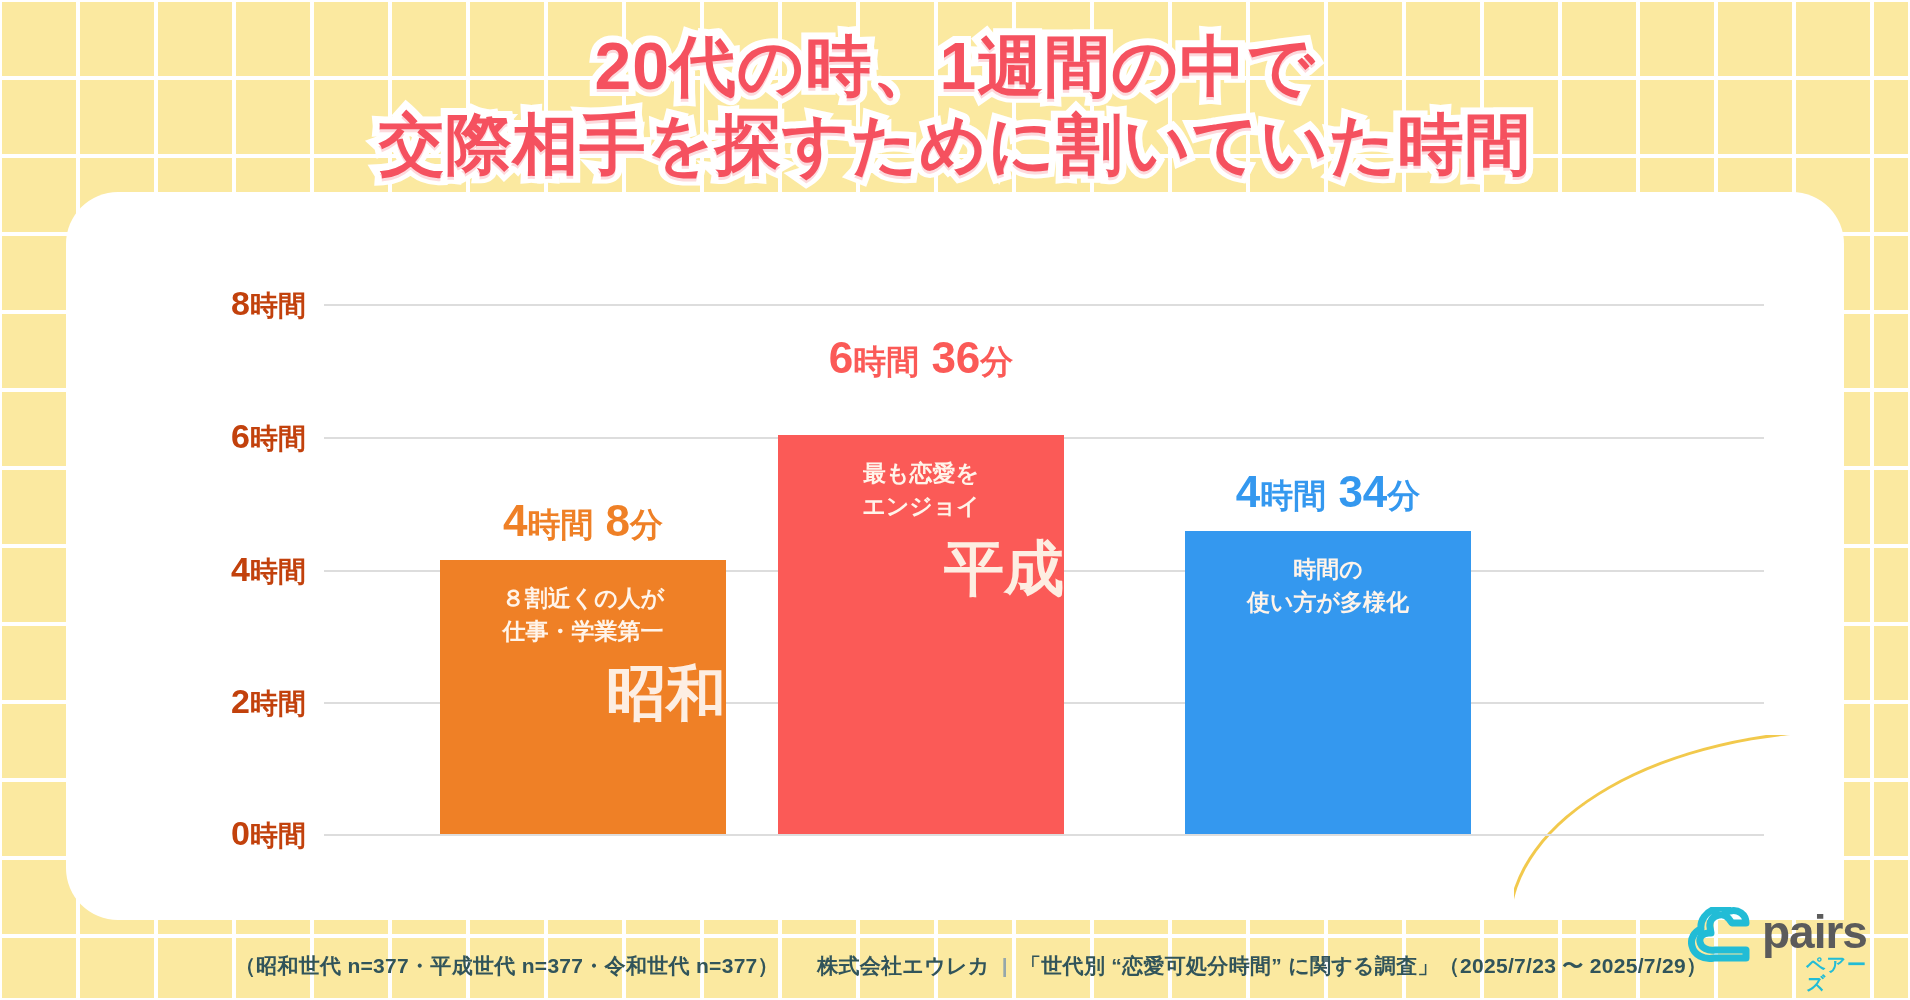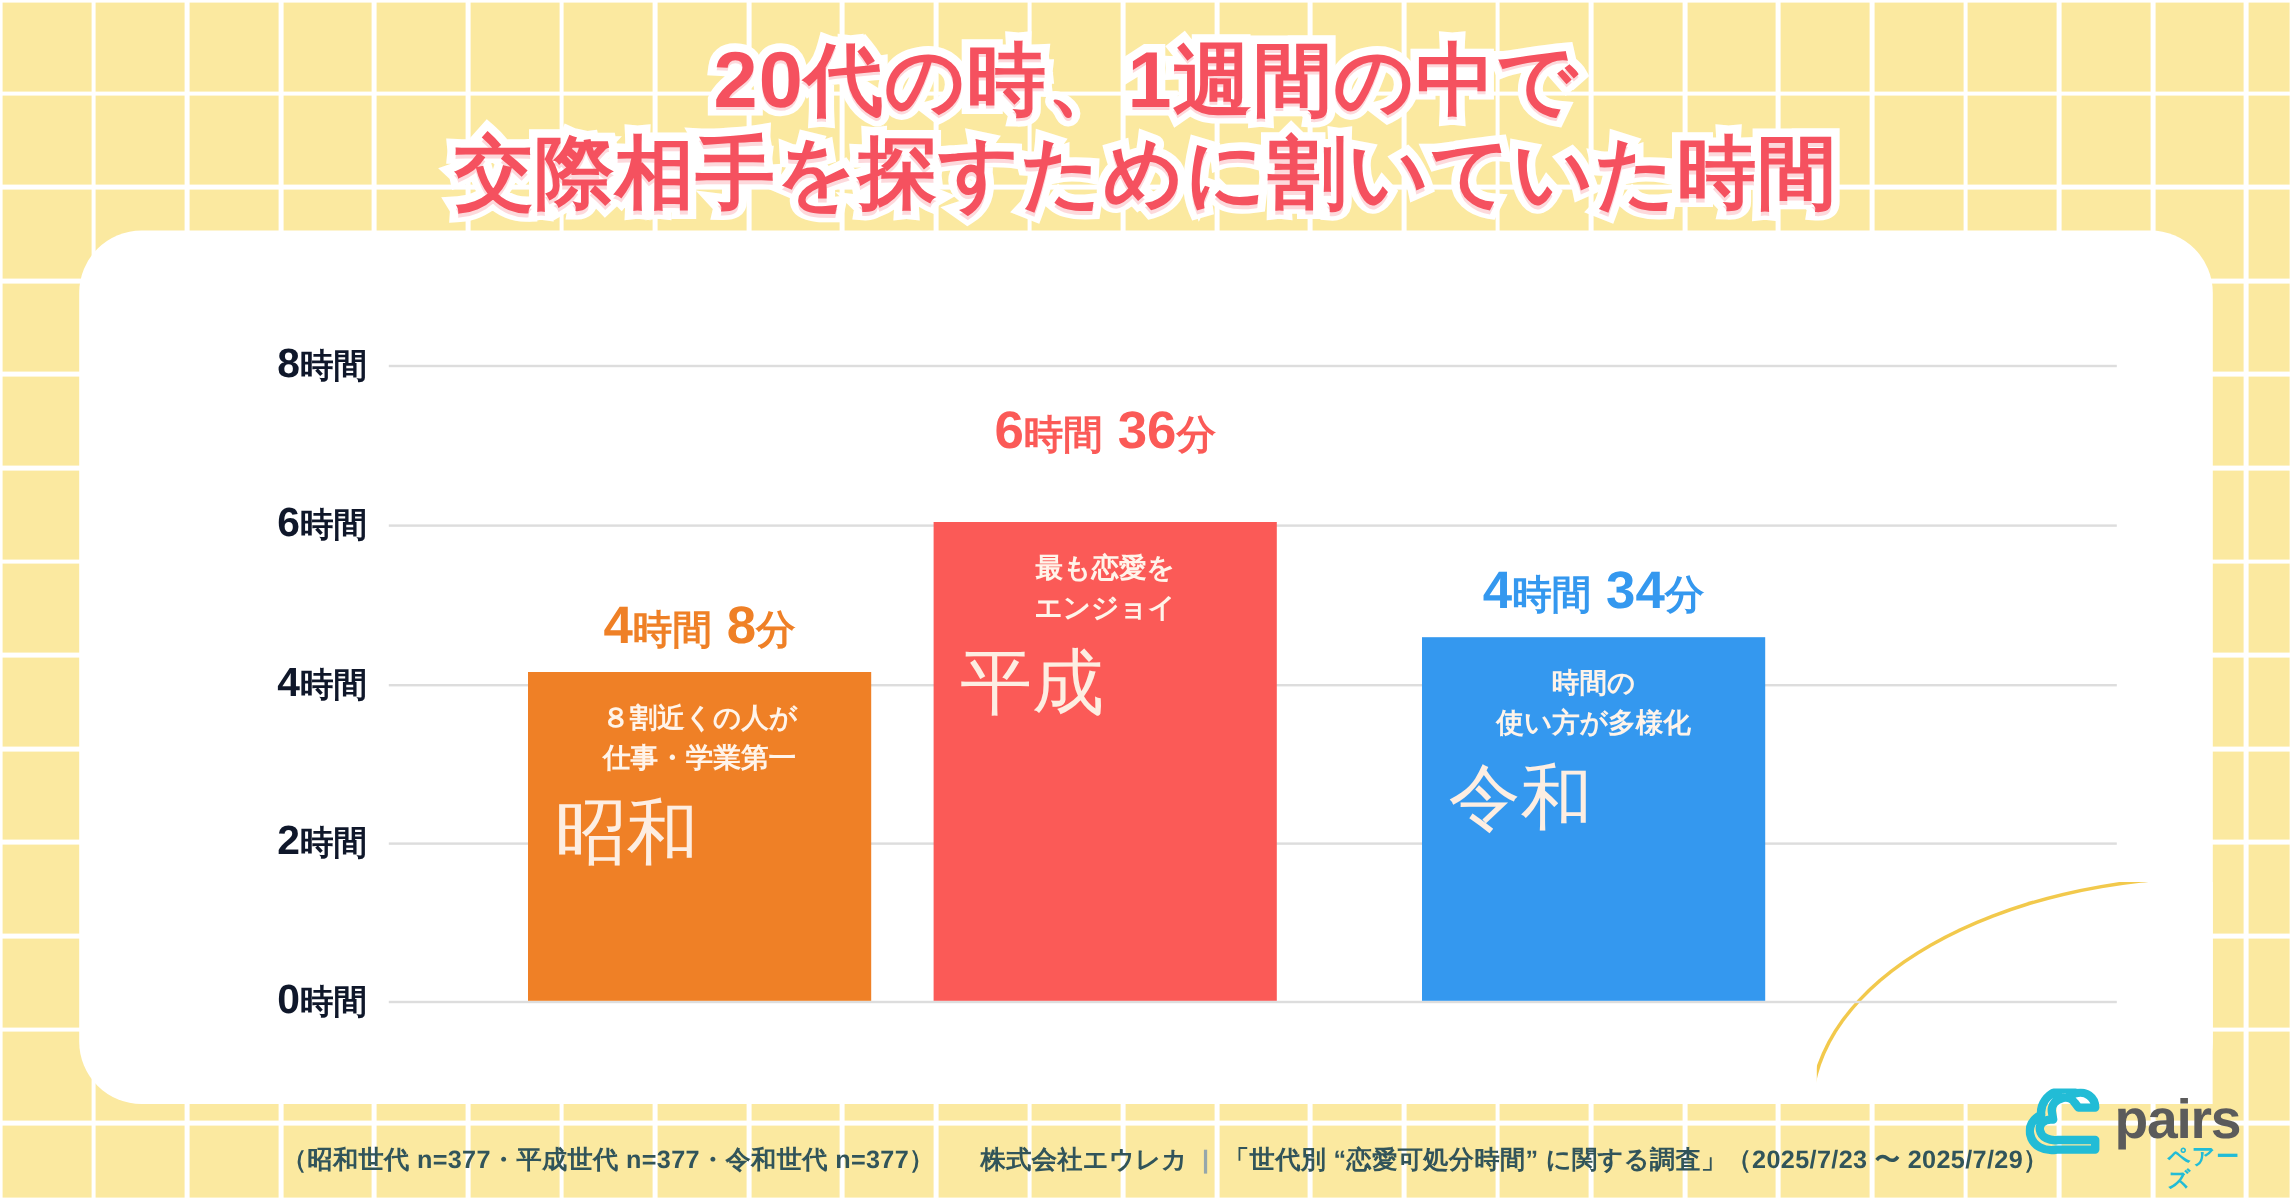--- a/index.html
+++ b/index.html
@@ -39,40 +39,40 @@
     text-shadow:0 3px 0 rgba(245,81,95,.22);
   }
   #title .ln{ display:block; }
 
   
   #chart{ position:absolute; left:0; top:0; width:1778px; height:728px; }
   .gridrow{ position:absolute; left:0; width:1778px; height:1px; }
   .gridrow .gline{ position:absolute; left:258px; right:80px; top:0; height:2px; background:#dddddd; }
   .gridrow .ytick{
     position:absolute; left:80px; width:160px; text-align:right;
-    transform:translateY(-50%); font-size:28px; font-weight:bold; color:#0f172a;
+    transform:translateY(-50%); font-size:28px; font-weight:bold; color:#c2410c;
     white-space:nowrap;
   }
   .gridrow .ytick .num{ font-size:34px; }
 
   .bar{ position:absolute; width:286px; }
   .bar .valtop{
     position:absolute; left:-60px; right:-60px; bottom:100%;
     margin-bottom:12px; text-align:center; white-space:nowrap;
     font-size:44px; font-weight:bold; letter-spacing:0px;
   }
   .bar .valtop .small{ font-size:33px; }
   .bar .rect{ position:absolute; left:0; right:0; bottom:0; top:0; }
   .bar .sub{
     position:absolute; left:0; right:0; top:22px; text-align:center;
     font-size:23px; font-weight:bold; line-height:1.45; color:#fff4ea;
   }
   .bar .era{
-    position:absolute; left:0; right:0; text-align:left;
-    font-size:60px; font-weight:normal; color:#fdeee2; line-height:1;padding-left:22px;
+    position:absolute; left:0; right:0; text-align:right;
+    font-size:60px; font-weight:bold; color:#fdeee2; line-height:1;
   }
 
   
   #footer{
     position:absolute; left:0; right:0; top:952px; text-align:center;
     font-size:21px; font-weight:bold; color:#31545a; letter-spacing:.3px;
     white-space:nowrap;
     padding-left:32px;
   }
   #footer .gap{ display:inline-block; width:26px; }
@@ -158,21 +158,20 @@
     <div class="bar" style="left:1119px; top:339px; height:303px;">
       <div class="valtop" style="color:#3498ef;">
         <span>4</span><span class="small">時間</span>
         <span>34</span><span class="small">分</span>
       </div>
       <div class="rect" style="background:#3498ef;">
         <div class="sub">
           <span>時間の</span><br>
           <span>使い方が多様化</span>
         </div>
-        <div class="era" style="top:104px;">令和</div>
       </div>
     </div>
 
   </div>
 </div>
 
 <div id="footer">
   <span>（昭和世代 n=377・平成世代 n=377・令和世代 n=377）</span>
   <span class="gap"></span>
   <span>株式会社エウレカ</span>

